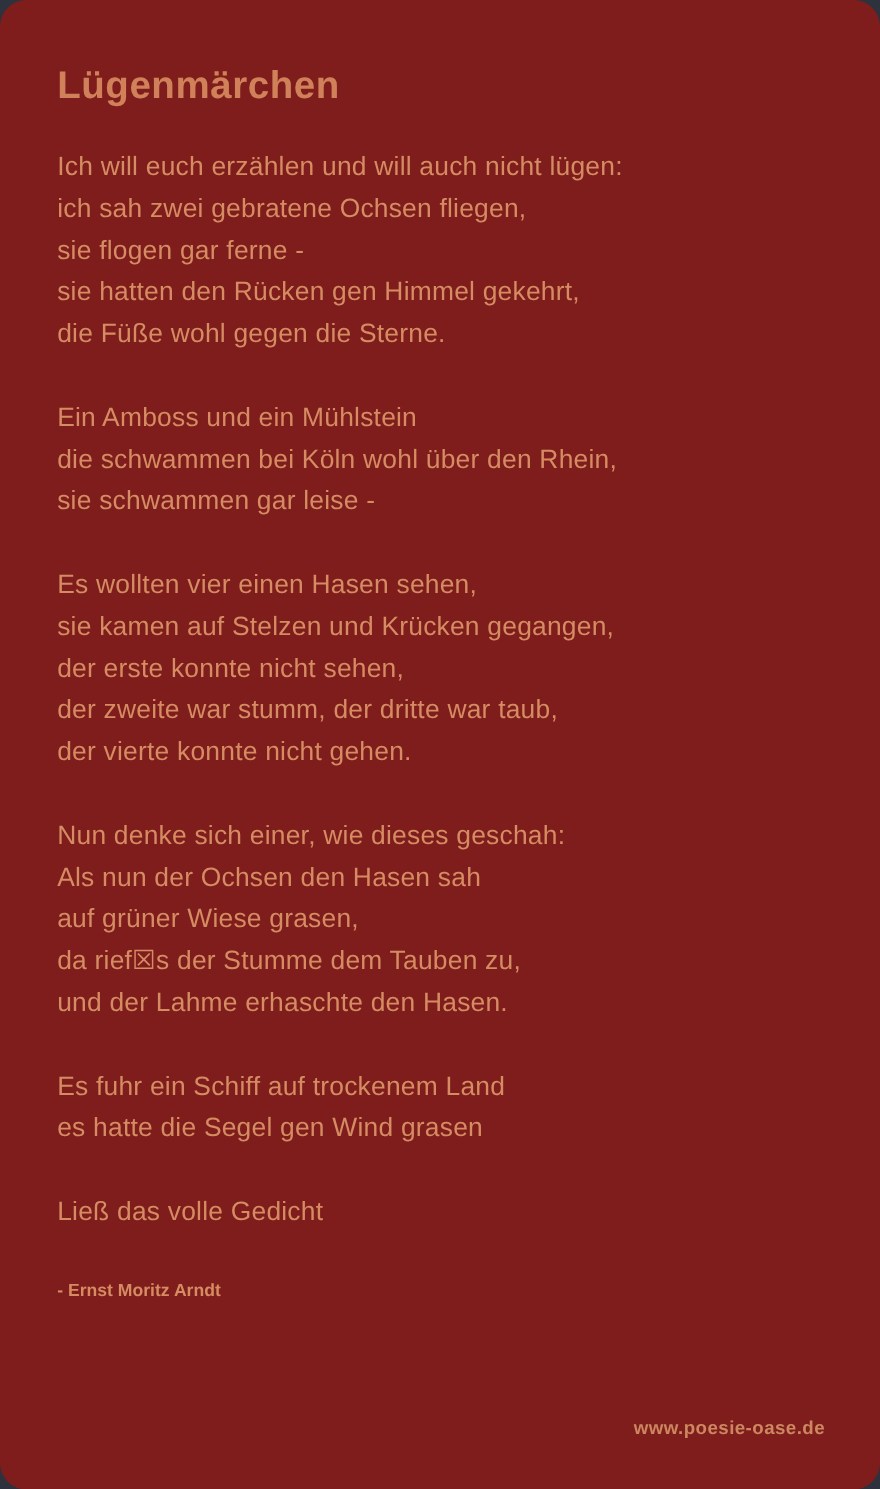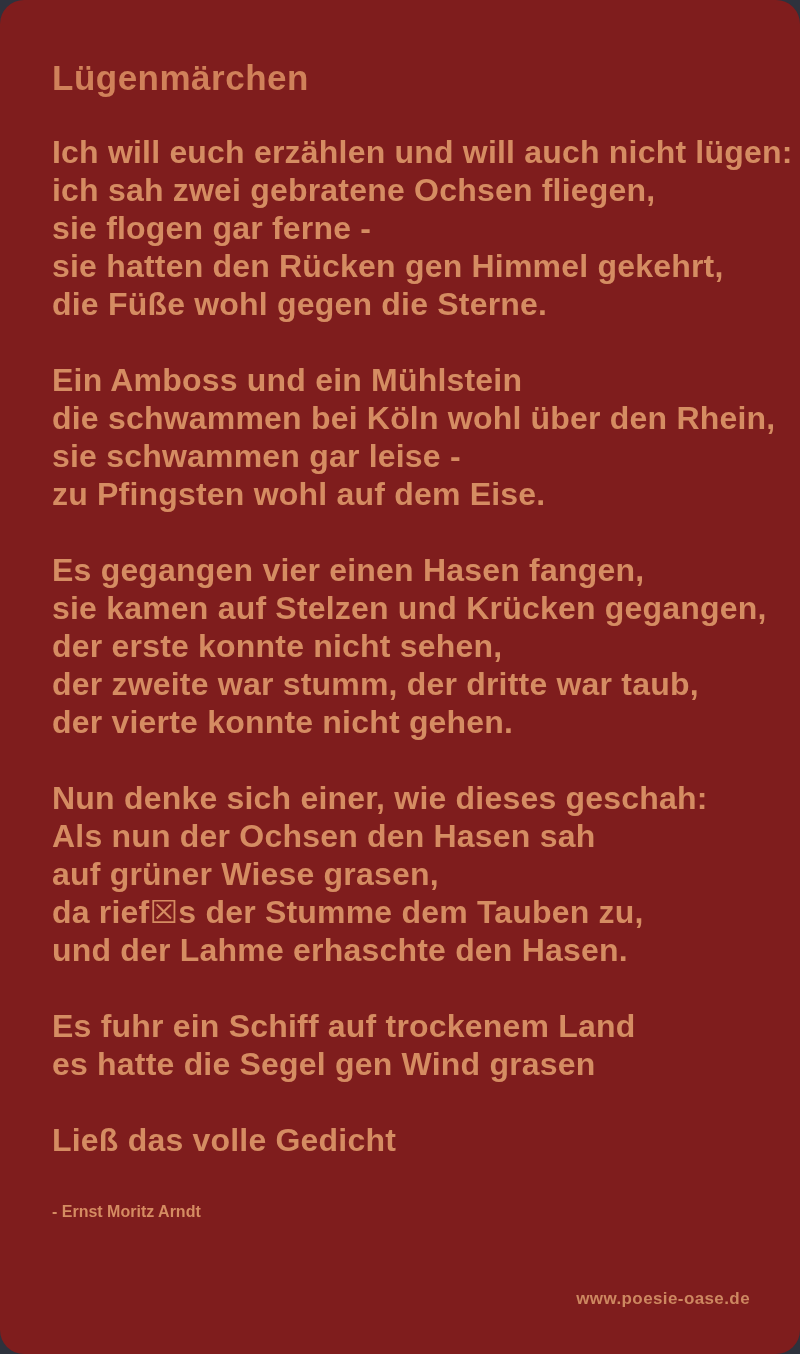--- a/index.html
+++ b/index.html
@@ -28,23 +28,23 @@
     letter-spacing: 0.5px;
     color: #d0815a;
   }
   .poem {
     margin-top: 33px;
   }
   .stanza {
     margin: 0 0 38px 0;
   }
   .line {
-    font-size: 32px;
+    font-size: 24px;
     line-height: 38px;
-    font-weight: 700;
+    font-weight: 400;
     letter-spacing: 0.2px;
     color: #d58c62;
     white-space: nowrap;
   }
   .attribution {
     margin-top: 9px;
     font-size: 16px;
     line-height: 30px;
     font-weight: 700;
     color: #d58c62;
@@ -75,25 +75,24 @@
         <div class="line">ich sah zwei gebratene Ochsen fliegen,</div>
         <div class="line">sie flogen gar ferne -</div>
         <div class="line">sie hatten den Rücken gen Himmel gekehrt,</div>
         <div class="line">die Füße wohl gegen die Sterne.</div>
       </div>
 
       <div class="stanza">
         <div class="line">Ein Amboss und ein Mühlstein</div>
         <div class="line">die schwammen bei Köln wohl über den Rhein,</div>
         <div class="line">sie schwammen gar leise -</div>
-        <div class="line">zu Pfingsten wohl auf dem Eise.</div>
       </div>
 
       <div class="stanza">
-        <div class="line">Es gegangen vier einen Hasen fangen,</div>
+        <div class="line">Es wollten vier einen Hasen sehen,</div>
         <div class="line">sie kamen auf Stelzen und Krücken gegangen,</div>
         <div class="line">der erste konnte nicht sehen,</div>
         <div class="line">der zweite war stumm, der dritte war taub,</div>
         <div class="line">der vierte konnte nicht gehen.</div>
       </div>
 
       <div class="stanza">
         <div class="line">Nun denke sich einer, wie dieses geschah:</div>
         <div class="line">Als nun der Ochsen den Hasen sah</div>
         <div class="line">auf grüner Wiese grasen,</div>

